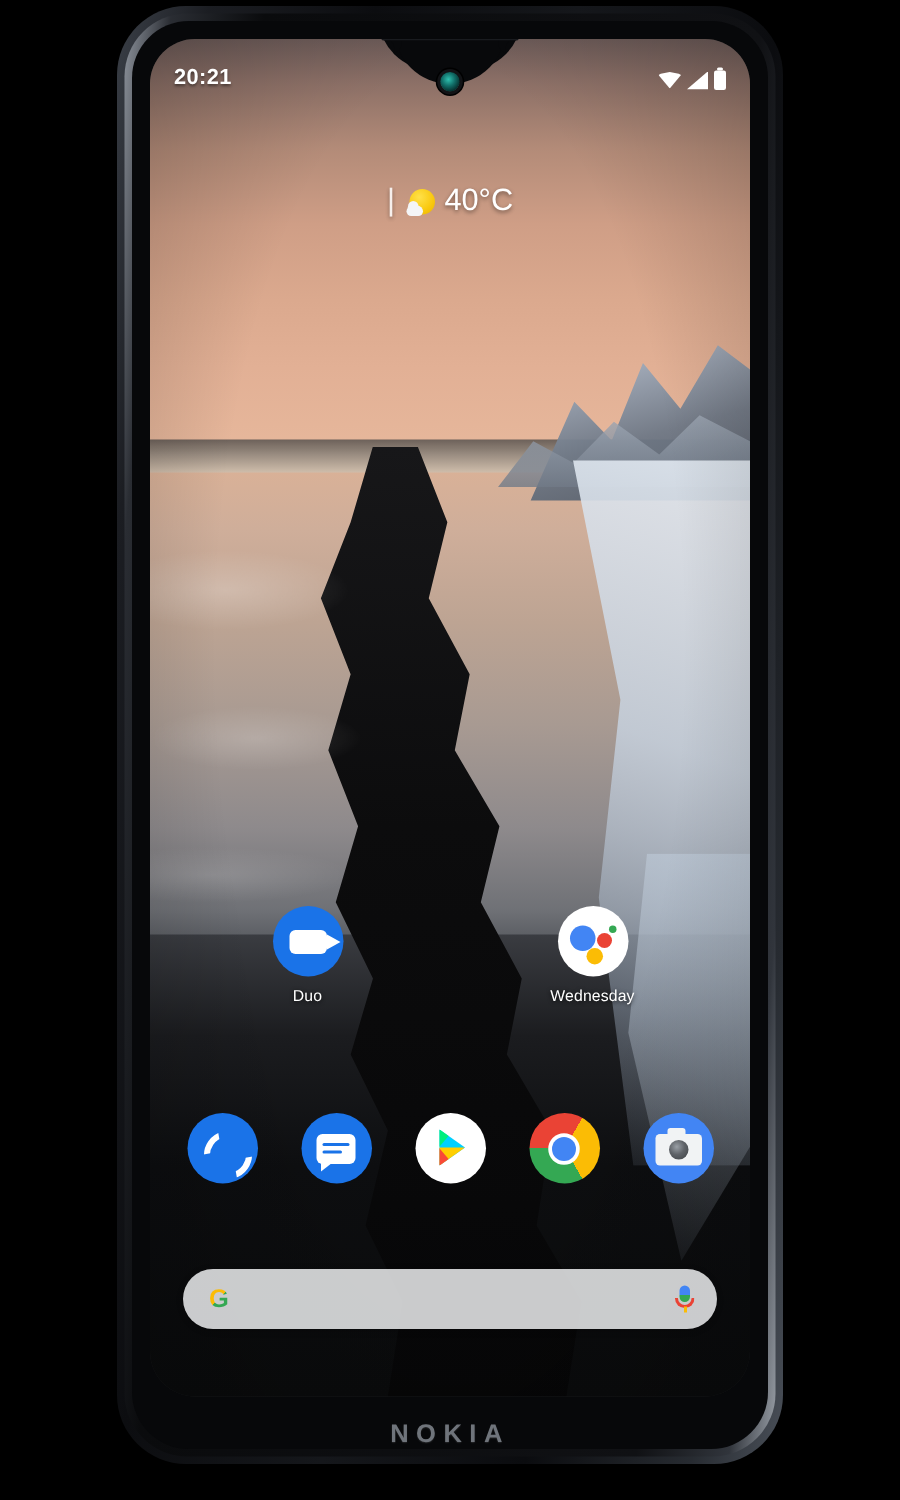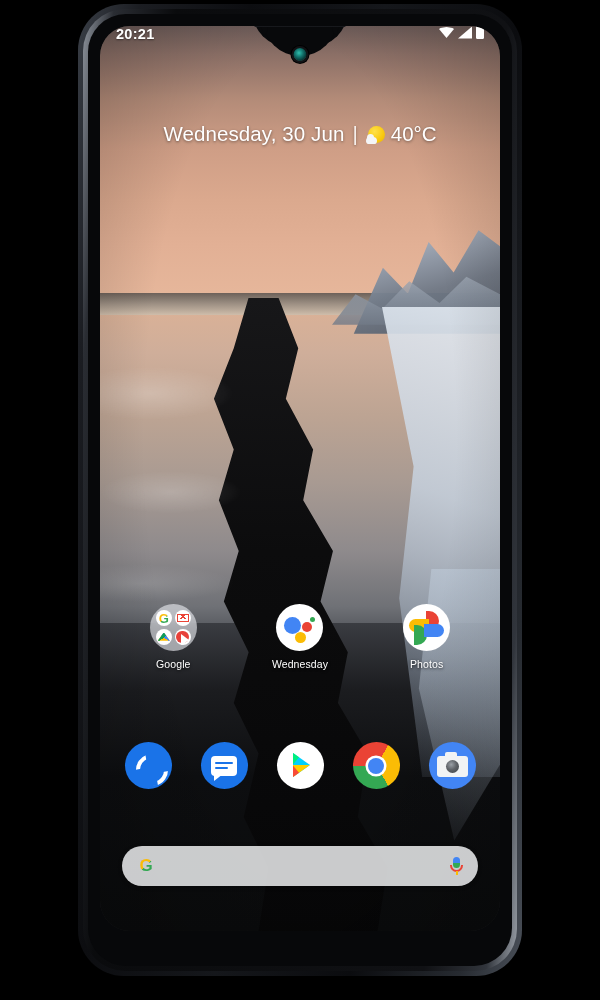--- a/index.html
+++ b/index.html
@@ -139,21 +139,21 @@
   .speaker {
     position:absolute; left:50%; top:-3px; transform:translateX(-50%);
     width:92px; height:4px; border-radius:2px;
     background:linear-gradient(180deg,#15171a,#2c3035 50%,#101114);
     z-index:11;
   }
 
   
   .statusbar {
     position:absolute; left:0; top:0; width:100%; height:34px;
-    display:flex; align-items:flex-start; justify-content:space-between;
+    display:flex; align-items:flex-end; justify-content:space-between;
     padding:0 16px; z-index:12;
     color:#fff;
     gap:19px;
   }
   .clock {
     font-size:14.5px; font-weight:bold; letter-spacing:.3px;
     text-shadow:0 1px 2px rgba(0,0,0,.45);
   }
   .status-icons { display:flex; align-items:center; gap:4px; }
   .ico-wifi {
@@ -477,65 +477,50 @@
       <div class="statusbar">
         <div class="clock">20:21</div>
         <div class="status-icons">
           <div class="ico-wifi"></div>
           <div class="ico-signal"></div>
           <div class="ico-batt"></div>
         </div>
       </div>
 
       <div class="widget">
-        <span class="widget-date">Wednesday, 30 Jun</span>
         <span class="widget-sep">|</span>
         <span class="widget-wx">
           <span class="wx-icon">
             <span class="wx-sun"></span>
             <span class="wx-cloud"></span>
           </span>
           <span class="widget-temp">40°C</span>
         </span>
       </div>
 
       <div class="approw approw-1">
 
-        <div class="app">
-          <div class="app-icon folder">
-            <div class="folder-grid">
-              <div class="mini mini-g"></div>
-              <div class="mini mini-gmail"></div>
-              <div class="mini mini-drive"></div>
-              <div class="mini mini-play"></div>
-            </div>
+
+        <div class="app">
+          <div class="app-icon ic-duo">
+            <div class="duo-cam"></div>
           </div>
-          <div class="app-label">Google</div>
-        </div>
-
+          <div class="app-label">Duo</div>
+        </div>
 
         <div class="app">
           <div class="app-icon ic-assistant">
             <span class="as-b"></span>
               <span class="as-r"></span>
             <span class="as-y"></span>
               <span class="as-g"></span>
           </div>
           <div class="app-label">Wednesday</div>
         </div>
 
-        <div class="app">
-          <div class="app-icon ic-photos">
-            <span class="ph ph-r"></span>
-              <span class="ph ph-y"></span>
-            <span class="ph ph-g"></span>
-              <span class="ph ph-b"></span>
-          </div>
-          <div class="app-label">Photos</div>
-        </div>
 
 
       </div>
 
       <div class="approw dockrow">
 
         <div class="app">
           <div class="app-icon ic-phone">
             <div class="ph-handset"></div>
           </div>
@@ -580,15 +565,18 @@
         <input class="search-input" type="text" placeholder="" style="">
         <span class="mic">
           <span class="mic-body"></span>
           <span class="mic-arc"></span>
           <span class="mic-stem"></span>
         </span>
       </div>
 
     </div>
 
+    <div class="chin">
+      <span class="nokia-word">NOKIA</span>
+    </div>
 
   </div>
 </div>
 
 </body></html>

